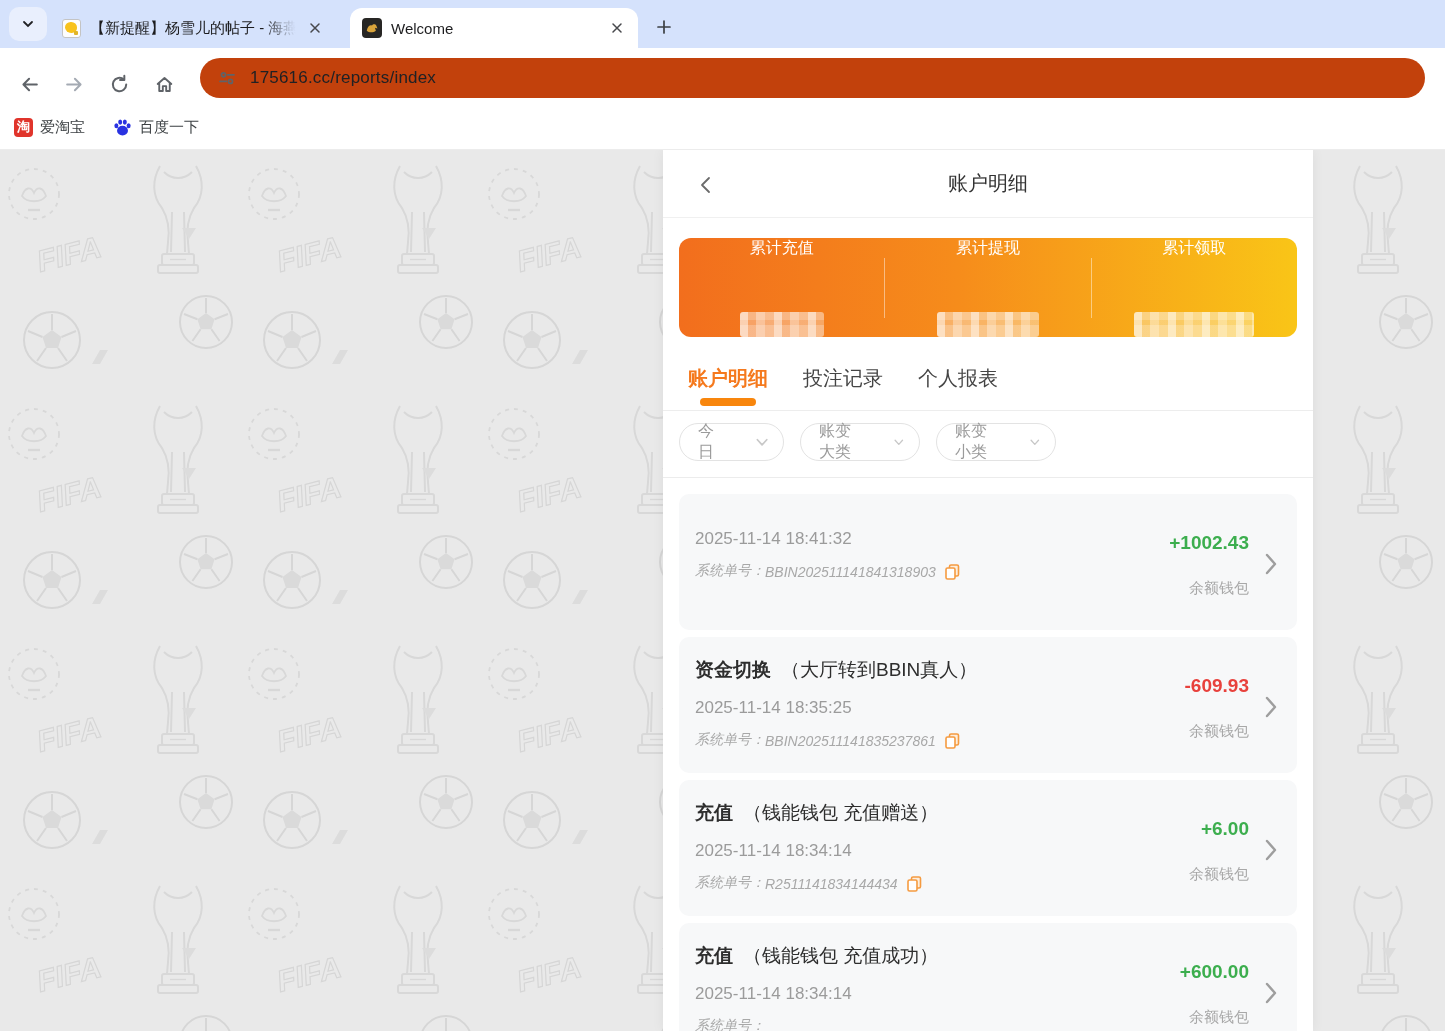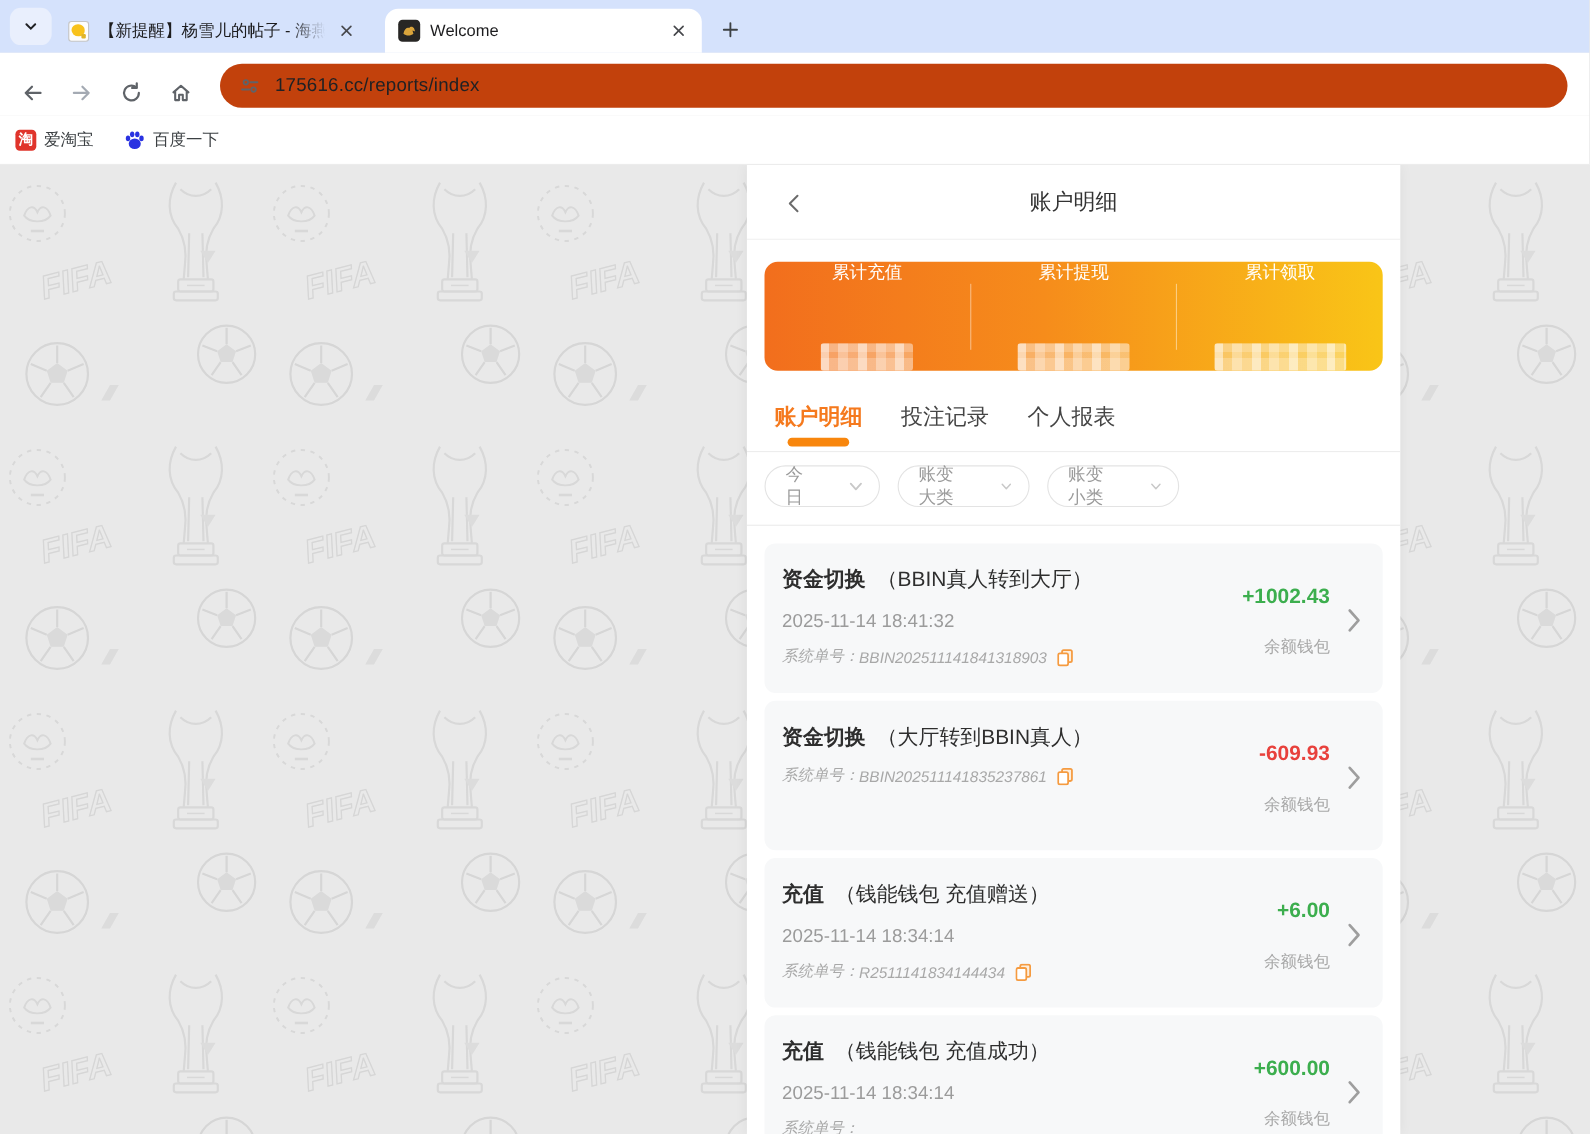--- a/index.html
+++ b/index.html
@@ -36,22 +36,22 @@
   .bm-item { display:flex; align-items:center; cursor:pointer; margin-left:14px; }
   .bm-item + .bm-item { margin-left:28px; }
   .bm-label { font-size:15px; color:#3c4043; margin-left:7px; }
   .tb-icon { width:19px; height:19px; background:#e0342b; border-radius:4px; color:#fff; font-size:13px; font-weight:bold;
     display:flex; align-items:center; justify-content:center; }
 
   
   .pagebg { position:absolute; top:150px; left:0; width:1445px; height:881px; z-index:1; }
 
   
-  .panel { position:absolute; left:663px; top:150px; width:594px; height:881px; background:#ffffff; z-index:10;
-    box-shadow:0 0 12px rgba(0,0,0,0.06); overflow:hidden;margin-left:16px; }
+  .panel { position:absolute; left:663px; top:150px; width:650px; height:881px; background:#ffffff; z-index:10;
+    box-shadow:0 0 12px rgba(0,0,0,0.06); overflow:hidden; }
 
   .panel-header { height:68px; border-bottom:1px solid #f0f0f0; position:relative;
     display:flex; align-items:center; justify-content:center; }
   .back-btn { position:absolute; left:30px; top:22px; width:26px; height:26px; display:flex; align-items:center; justify-content:center; cursor:pointer; }
   .panel-title { font-size:20px; color:#333333; }
 
   .summary-card { margin:20px 16px 0; height:99px; border-radius:12px;
     background:linear-gradient(90deg,#f26e1d 0%,#f68c1b 45%,#f9c517 100%);
     display:flex; align-items:center; }
   .sum-col { flex:1; display:flex; flex-direction:column; align-items:center;gap:40px; }
@@ -288,23 +288,20 @@
       <svg width="13" height="9" viewBox="0 0 13 9">
           <path d="M1.5 1.5 L6.5 7 L11.5 1.5" stroke="#c8c8c8" stroke-width="1.8" fill="none" stroke-linecap="round" stroke-linejoin="round"></path>
         </svg>
     </div>
   </div>
 
   <div class="txlist">
 
     <div class="txcard">
       <div class="tx-left">
-        <div class="tx-titleline">
-          <span class="tx-type">资金切换</span><span class="tx-desc">（BBIN真人转到大厅）</span>
-        </div>
         <div class="tx-time">2025-11-14 18:41:32</div>
         <div class="tx-orderline">
           <span>系统单号：</span>
             <span>BBIN202511141841318903</span>
           <span class="copy-btn">
             <svg width="15" height="16" viewBox="0 0 15 16">
               <rect x="4.5" y="1" width="9" height="11" rx="1.5" stroke="#f59b40" stroke-width="1.6" fill="#fdeedd"></rect>
               <rect x="1" y="4" width="9" height="11" rx="1.5" stroke="#f59b40" stroke-width="1.6" fill="#ffffff"></rect>
             </svg>
           </span>
@@ -319,20 +316,21 @@
             <path d="M2 2 L10 11 L2 20" stroke="#9e9e9e" stroke-width="2.4" fill="none" stroke-linecap="round" stroke-linejoin="round"></path>
           </svg>
       </div>
     </div>
 
     <div class="txcard">
       <div class="tx-left">
         <div class="tx-titleline">
           <span class="tx-type">资金切换</span><span class="tx-desc">（大厅转到BBIN真人）</span>
         </div>
+        <div class="tx-time">2025-11-14 18:35:25</div>
         <div class="tx-orderline">
           <span>系统单号：</span>
             <span>BBIN202511141835237861</span>
           <span class="copy-btn">
             <svg width="15" height="16" viewBox="0 0 15 16">
               <rect x="4.5" y="1" width="9" height="11" rx="1.5" stroke="#f59b40" stroke-width="1.6" fill="#fdeedd"></rect>
               <rect x="1" y="4" width="9" height="11" rx="1.5" stroke="#f59b40" stroke-width="1.6" fill="#ffffff"></rect>
             </svg>
           </span>
         </div>

